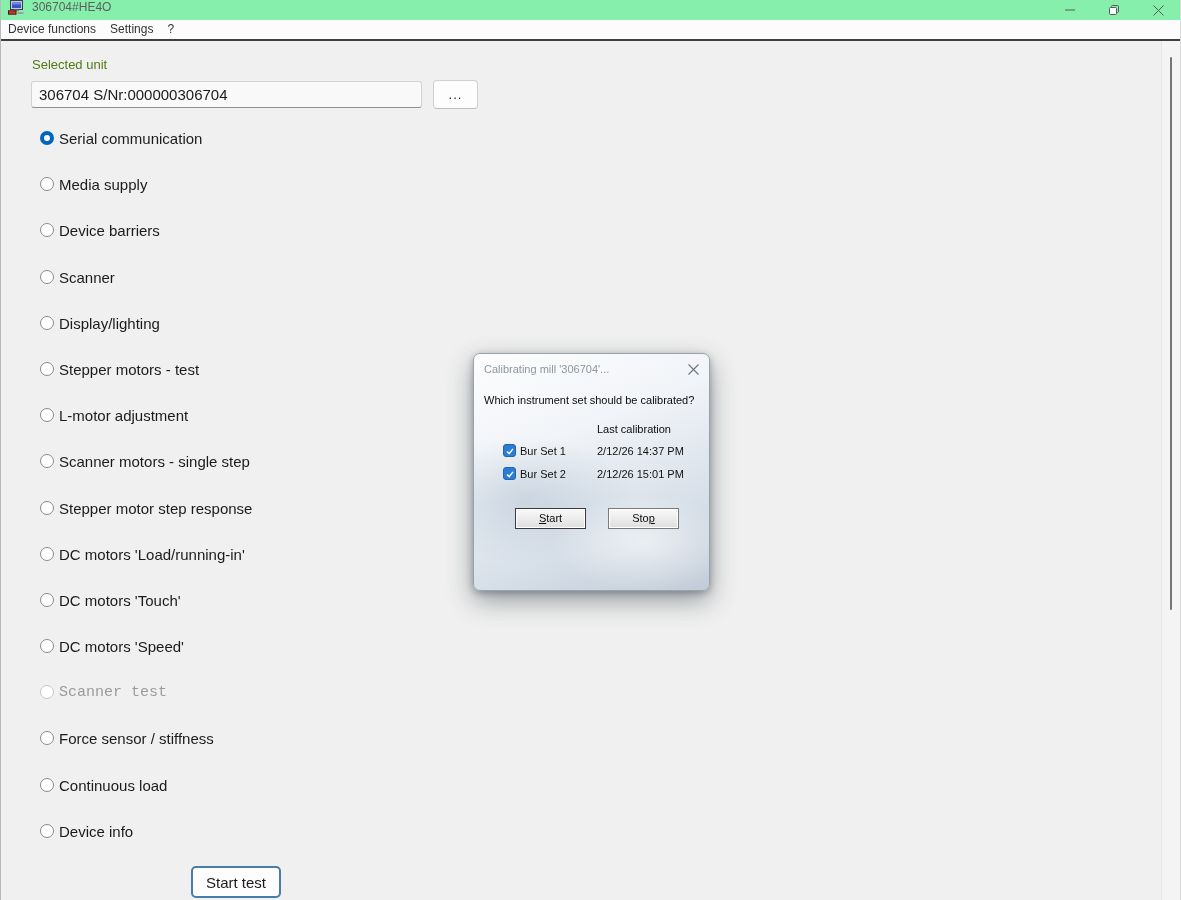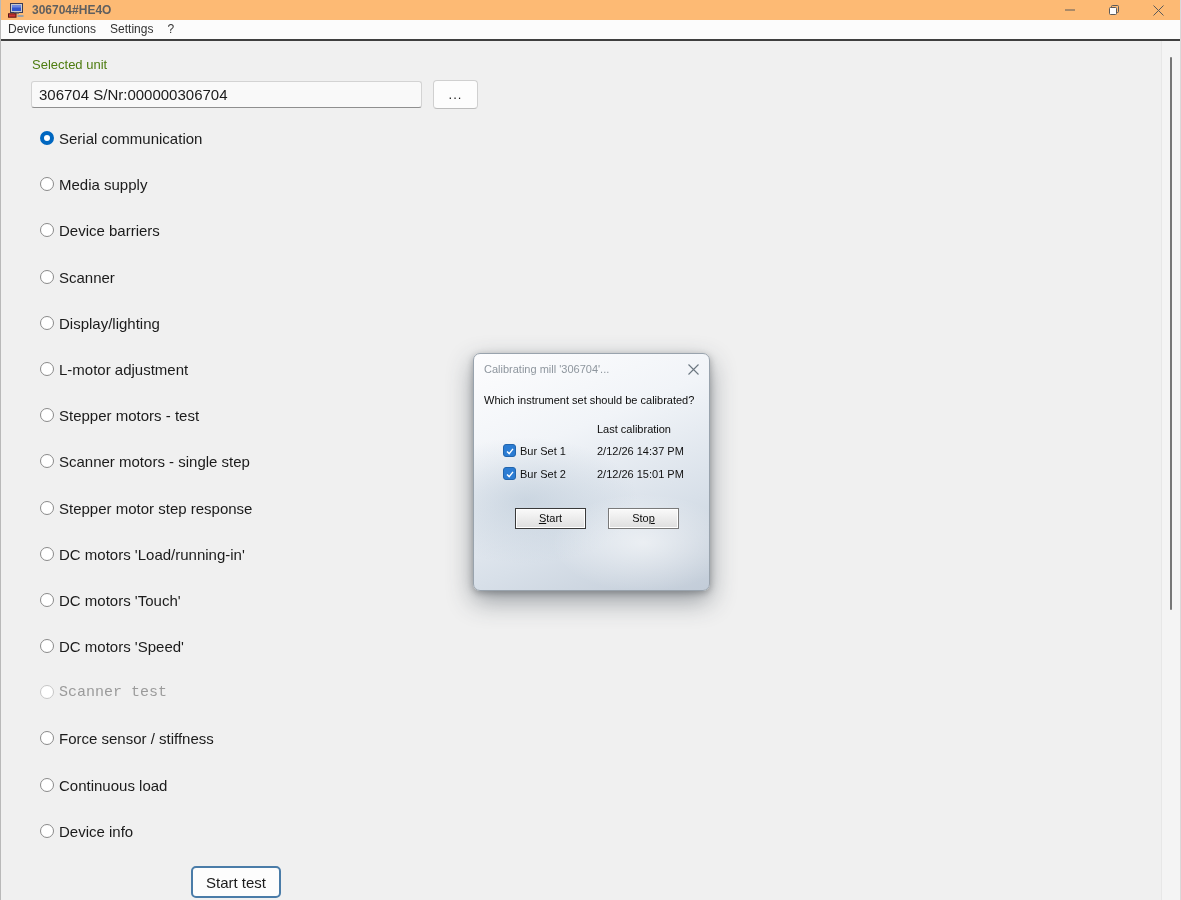--- a/index.html
+++ b/index.html
@@ -5,22 +5,22 @@
   html,body{margin:0;padding:0;background:#dcdcdc;}
   *{box-sizing:border-box;}
   .window{
     position:relative;width:1181px;height:900px;margin:0 auto;
     background:#f0f0f0;overflow:hidden;
     font-family:"Liberation Sans",sans-serif;color:#1b1b1b;
     border-left:1px solid #b9b9b9;border-right:1px solid #d9d9d9;
   }
   
   .titlebar{
-    position:absolute;left:0;top:0;right:0;height:20px;background:#fdba74;
-    display:flex;align-items:center;padding-left:7px;font-weight:bold;
+    position:absolute;left:0;top:0;right:0;height:20px;background:#86efac;
+    display:flex;padding-left:7px;
   }
   .app-icon{width:17px;height:15px;display:inline-block;margin-right:7px;}
   .title-text{font-size:12px;color:#5f5f5f;}
   .win-controls{position:absolute;right:0;top:0;height:20px;display:flex;align-items:center;}
   .win-btn{width:44px;height:20px;display:flex;align-items:center;justify-content:center;cursor:default;}
   
   .menubar{
     position:absolute;left:0;top:20px;right:0;height:19px;background:#fcfcfc;
     display:flex;align-items:center;font-size:12px;color:#333;
   }
@@ -162,25 +162,25 @@
         <div class="test-row">
     <span class="radio"></span>
     <span class="t-label">Scanner</span>
   </div>
         <div class="test-row">
     <span class="radio"></span>
     <span class="t-label">Display/lighting</span>
   </div>
         <div class="test-row">
     <span class="radio"></span>
+    <span class="t-label">Stepper motors - test</span>
+  </div>
+        <div class="test-row">
+    <span class="radio"></span>
     <span class="t-label">L-motor adjustment</span>
-  </div>
-        <div class="test-row">
-    <span class="radio"></span>
-    <span class="t-label">Stepper motors - test</span>
   </div>
         <div class="test-row">
     <span class="radio"></span>
     <span class="t-label">Scanner motors - single step</span>
   </div>
         <div class="test-row">
     <span class="radio"></span>
     <span class="t-label">Stepper motor step response</span>
   </div>
         <div class="test-row">

